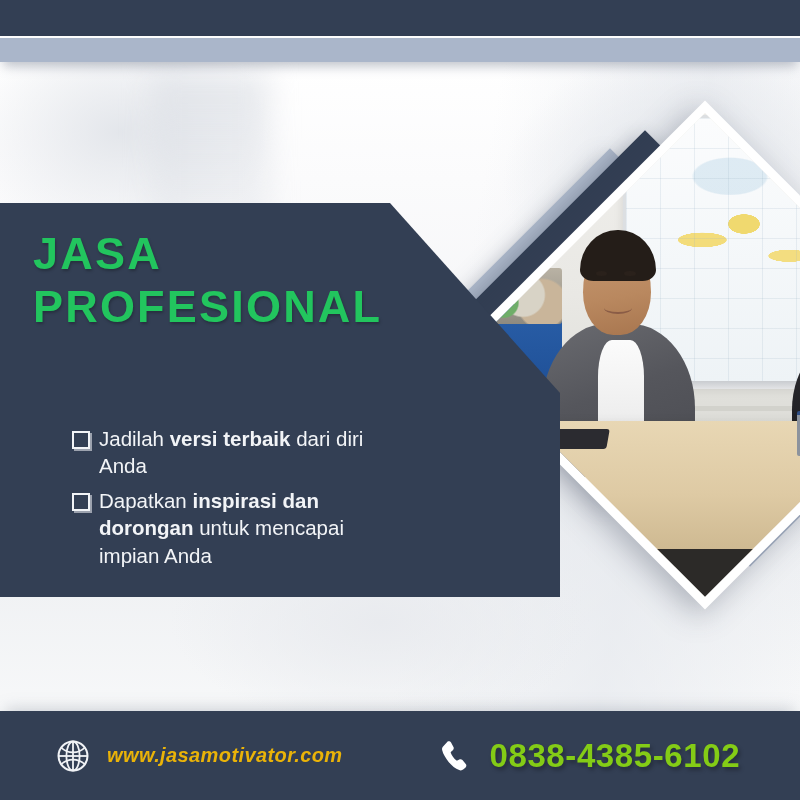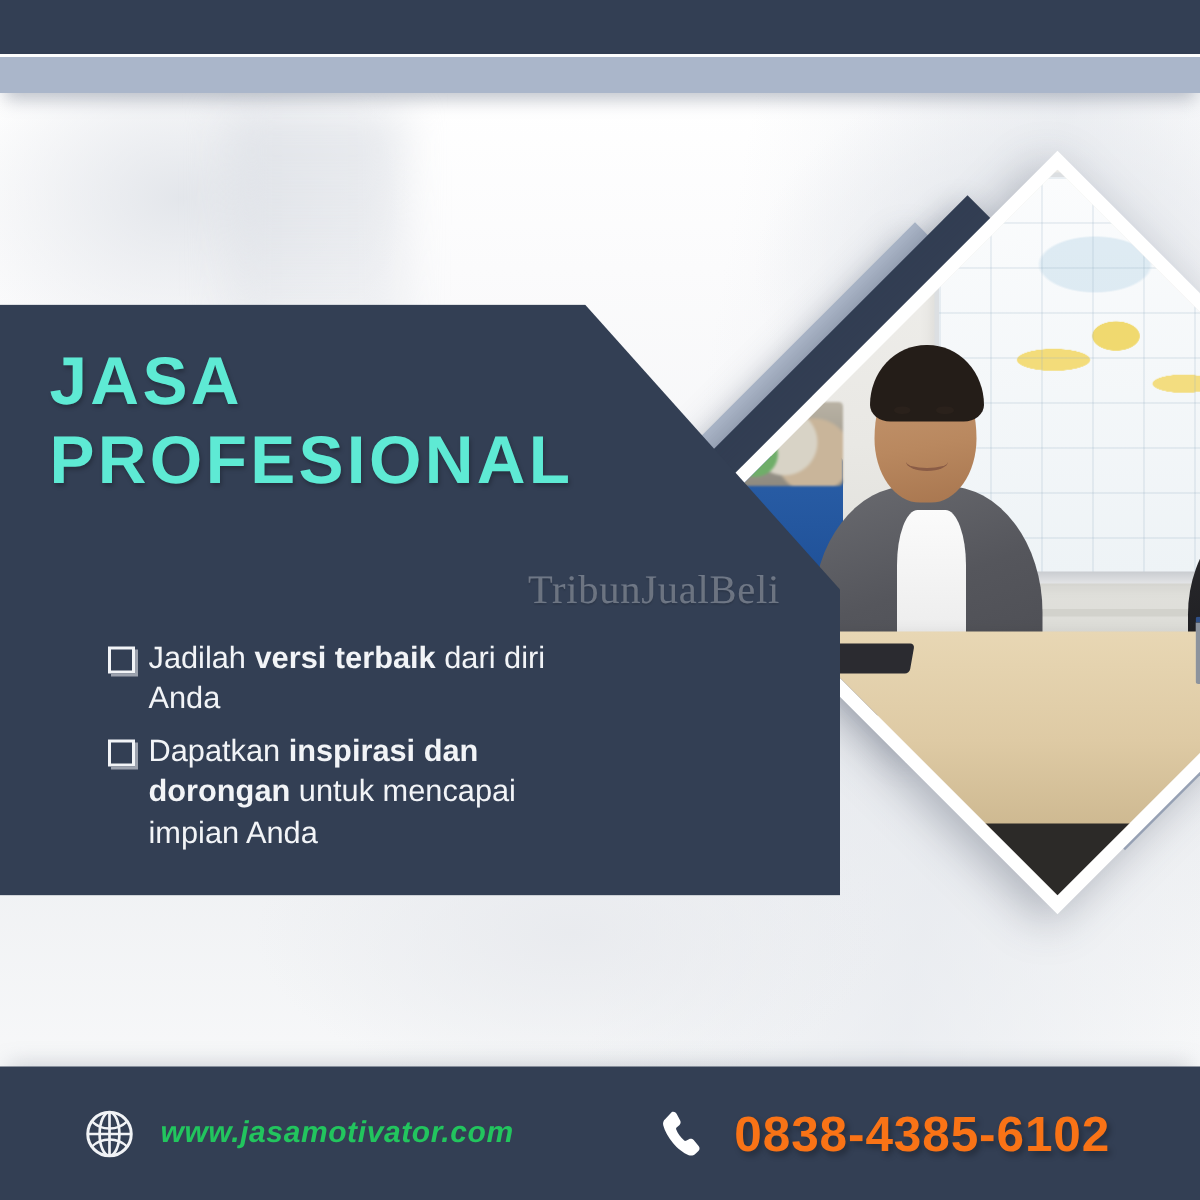--- a/index.html
+++ b/index.html
@@ -253,21 +253,21 @@
     left: 0; top: 203px;
     width: 560px; height: 394px;
     background: #333f54;
     clip-path: polygon(0 0, 390px 0, 560px 190px, 560px 394px, 0 394px);
     box-shadow: 0 10px 22px rgba(60,70,90,.30);
   }
 
   .headline {
     position: absolute;
     left: 33px; top: 25px;
-    color: #5eead4;
+    color: #22c55e;
     font-size: 45px;
     font-weight: bold;
     line-height: 1.17;
     letter-spacing: 2.2px;
     text-shadow: 1px 2px 3px rgba(0,0,0,.25);
   }
   .headline .ln { display: block; white-space: nowrap; }
 
   .bullet-area {
     position: absolute;
@@ -325,29 +325,29 @@
     display: flex;
     align-items: center;
     box-shadow: 0 -8px 14px -6px rgba(120,128,142,.35);
   }
   .f-item { display: flex; align-items: center; }
   .f-web { margin-left: 56px; }
   .f-phone { margin-left: 95px; }
   .f-icon { flex: 0 0 auto; display: block; }
   .f-web-text {
     margin-left: 17px;
-    color: #22c55e;
+    color: #eab308;
     font-size: 20px;
     font-style: italic;
     font-weight: bold;
     letter-spacing: .4px;
   }
   .f-phone-text {
     margin-left: 16px;
-    color: #f97316;
+    color: #84cc16;
     font-size: 33px;
     font-weight: bold;
     letter-spacing: .6px;
     text-shadow: 2px 3px 4px rgba(0,0,0,.30);
   }
 </style>
 </head>
 <body>
 
 <div id="poster">
@@ -411,21 +411,20 @@
             <span class="bullet-text"><span>Jadilah </span><b>versi terbaik</b><span> dari diri Anda</span></span>
           </div>
           <div class="bullet">
             <span class="bullet-mark"></span>
             <span class="bullet-text"><span>Dapatkan </span><b>inspirasi dan dorongan</b><span> untuk mencapai impian Anda</span></span>
           </div>
         </div>
     </div>
   </div>
 
-  <div class="watermark">TribunJualBeli</div>
 
   <div class="footer">
 
     <div class="f-item f-web">
       <svg class="f-icon" width="34" height="34" viewBox="0 0 34 34">
         <circle cx="17" cy="17" r="14.5" fill="none" stroke="#f1f3f6" stroke-width="2"></circle>
         <ellipse cx="17" cy="17" rx="6.6" ry="14.5" fill="none" stroke="#f1f3f6" stroke-width="1.8"></ellipse>
         <line x1="2.5" y1="17" x2="31.5" y2="17" stroke="#f1f3f6" stroke-width="1.8"></line>
         <path d="M5.2 8.6 A 17 17 0 0 0 28.8 8.6" fill="none" stroke="#f1f3f6" stroke-width="1.6"></path>
         <path d="M5.2 25.4 A 17 17 0 0 1 28.8 25.4" fill="none" stroke="#f1f3f6" stroke-width="1.6"></path>

